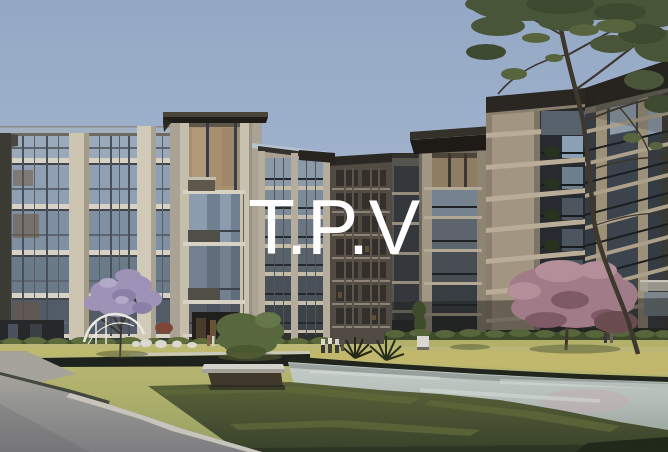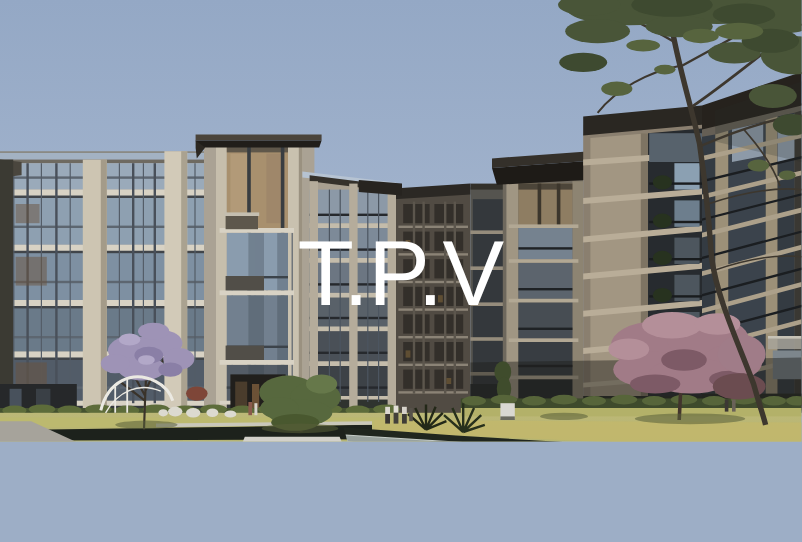--- a/index.html
+++ b/index.html
@@ -1,16 +1,16 @@
 <!DOCTYPE html>
 <html><head>
 <meta charset="utf-8">
 <style>
 html,body{margin:0;padding:0;background:#9daec6;}
-#scene{width:668px;height:368px;position:relative;overflow:hidden;font-family:"Liberation Sans",sans-serif;text-decoration:underline;}
+#scene{width:668px;height:452px;position:relative;overflow:hidden;font-family:"Liberation Sans",sans-serif;text-decoration:underline;}
 </style>
 </head>
 <body>
 <div id="scene">
 <svg width="668" height="452" viewBox="0 0 668 452">
 <defs>
 <linearGradient id="sky" x1="0" y1="0" x2="0" y2="1">
 <stop offset="0" stop-color="#94a8c5"></stop>
 <stop offset="0.35" stop-color="#9fb1cb"></stop>
 <stop offset="0.7" stop-color="#aab9d0"></stop>

